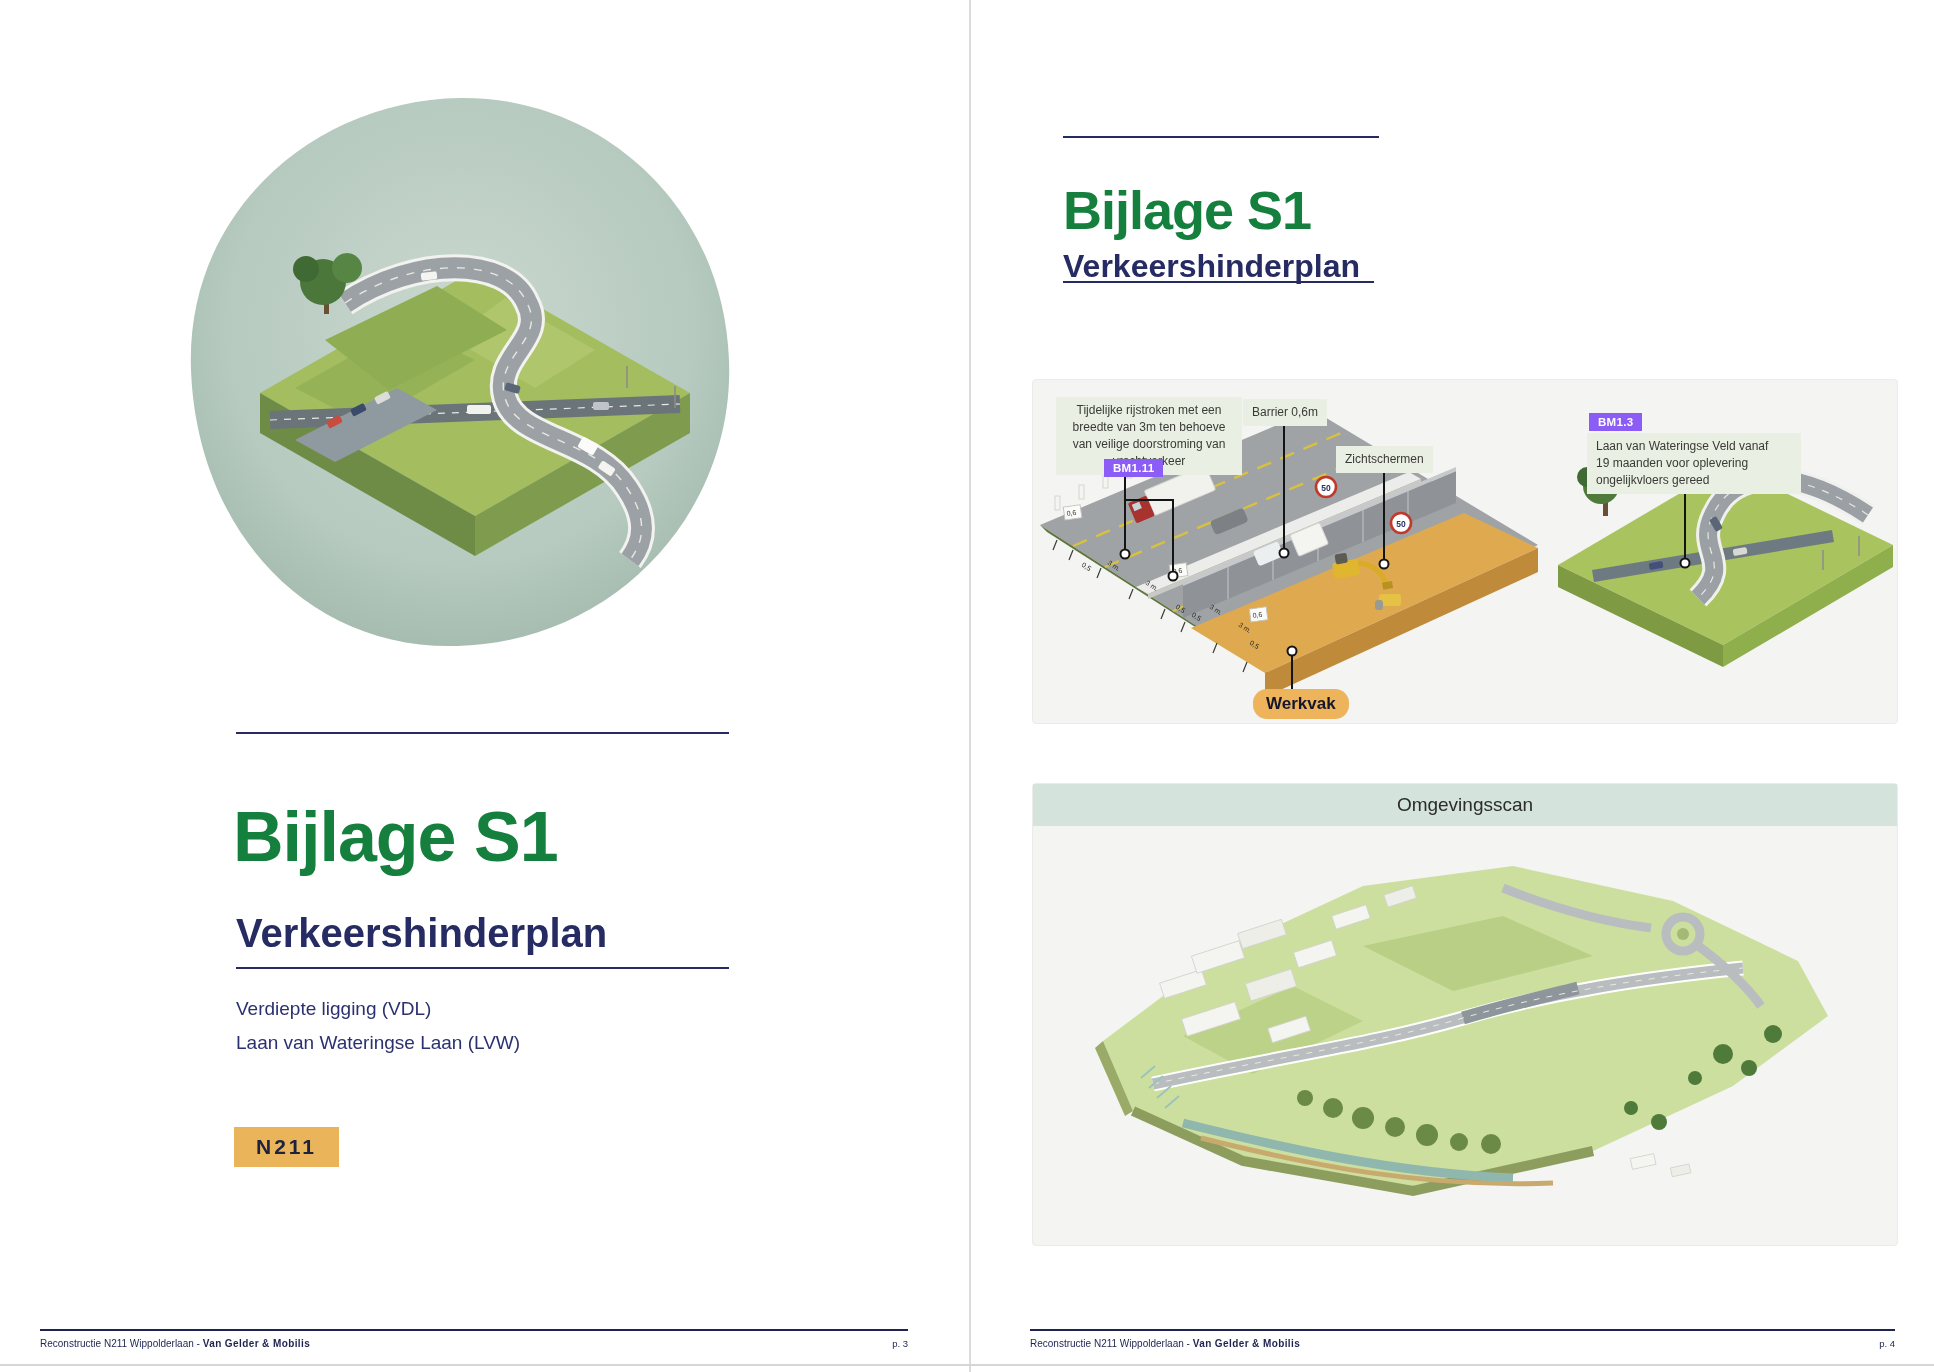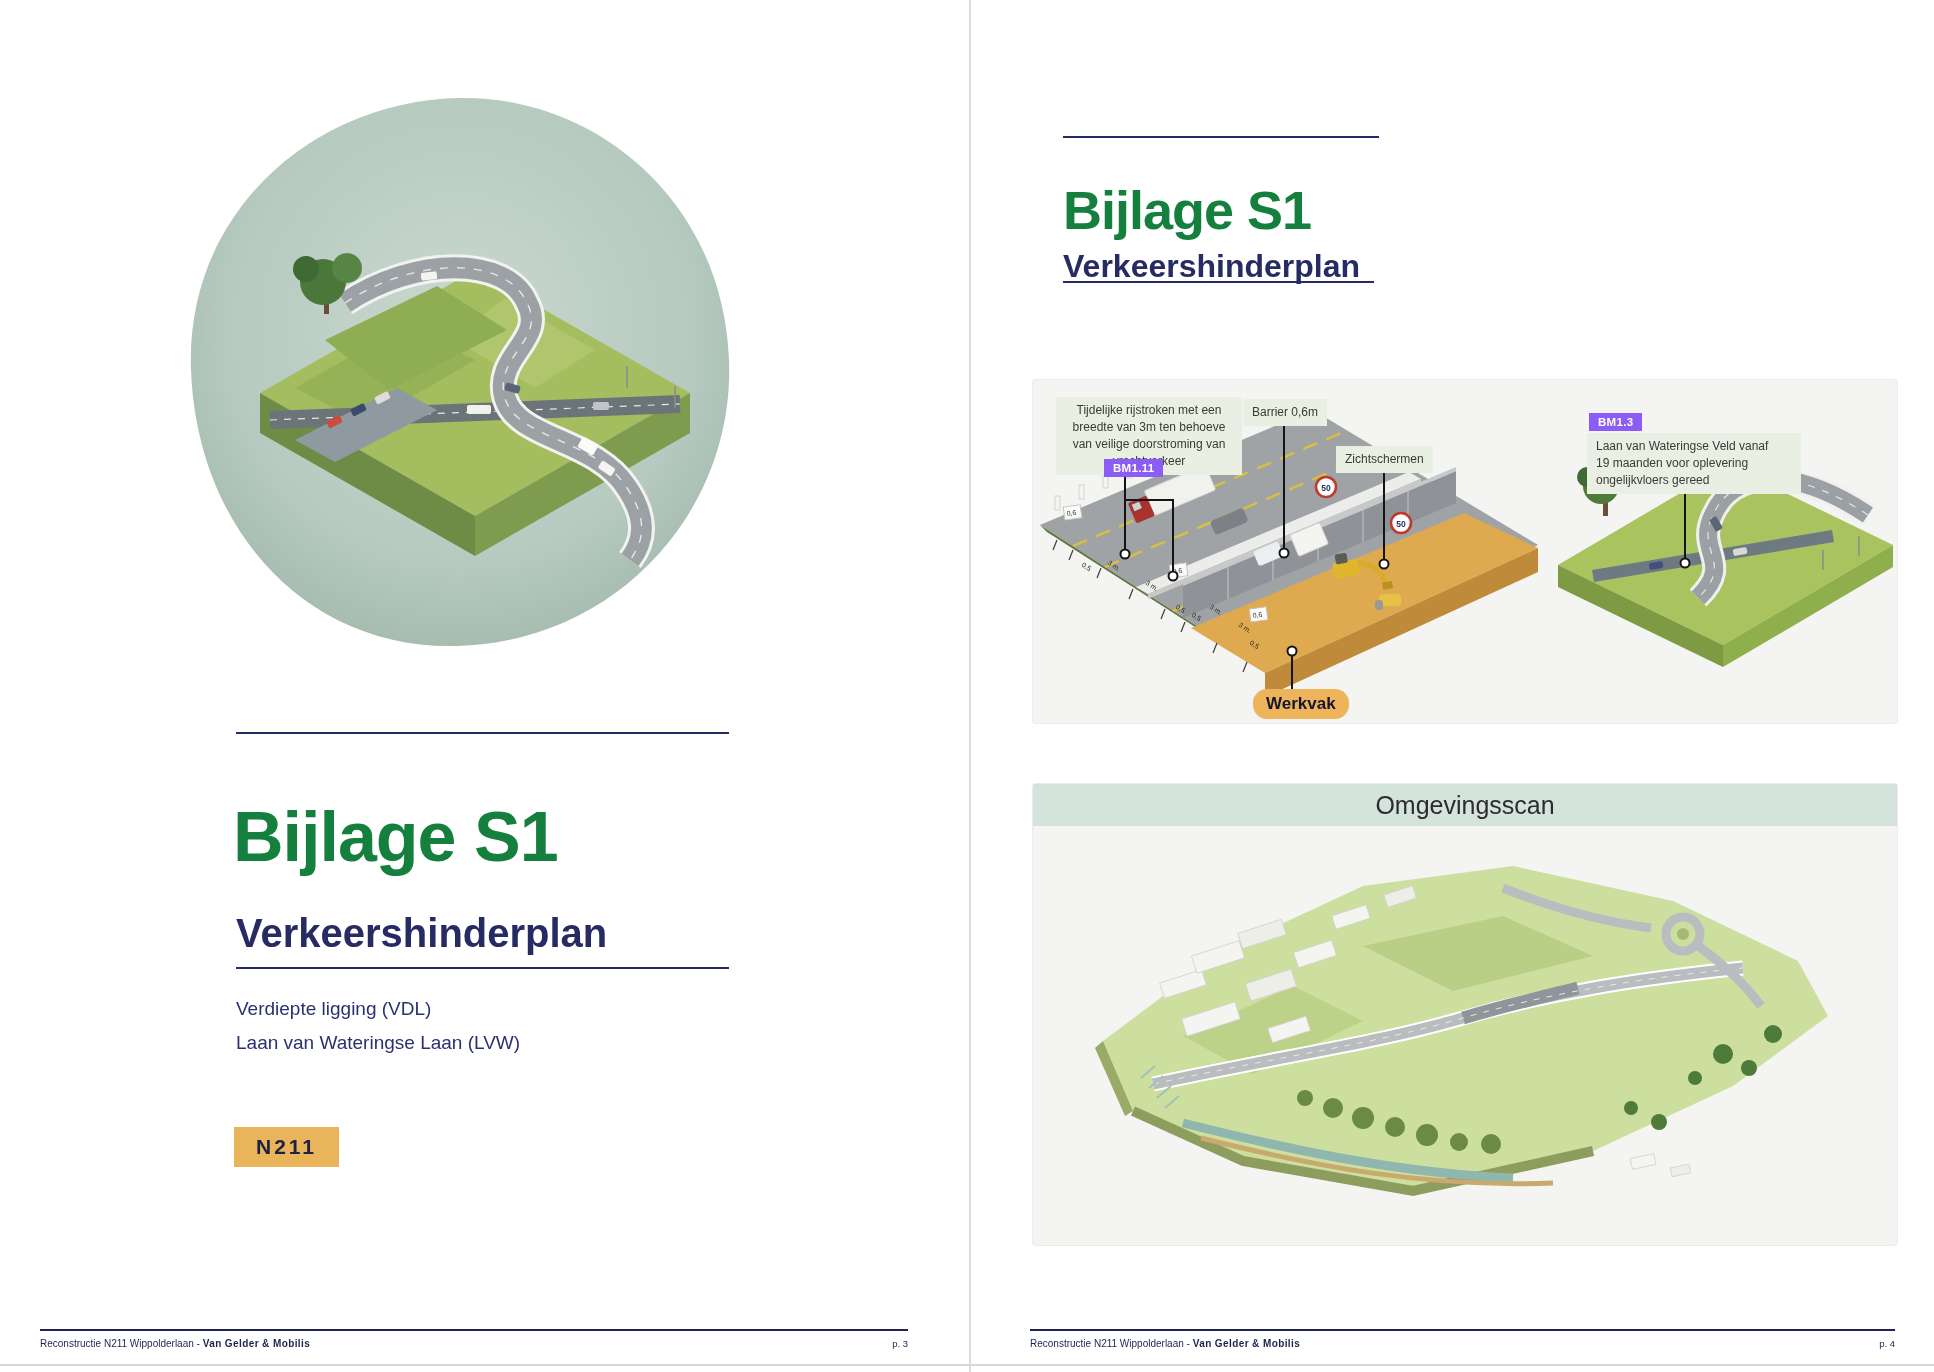--- a/index.html
+++ b/index.html
@@ -21,21 +21,21 @@
   .body-lines{position:absolute;left:236px;top:992px;font-size:19px;line-height:34px;color:#2b3170;}
   .badge-n211{position:absolute;left:234px;top:1094px;background:#e9b45a;color:#1d2240;
               font-weight:bold;font-size:21px;letter-spacing:3px;padding:8px 22px;margin-top:33px;}
   
   .title-right{left:1063px;top:146px;font-size:54px;}
   .subtitle-right{left:1063px;top:222px;font-size:32px;}
   .panel{position:absolute;left:1032px;width:864px;background:#f4f4f2;border:1px solid #ebebe8;border-radius:4px;}
   .panel1{top:379px;height:343px;}
   .panel2{top:783px;height:461px;}
   .band{position:absolute;left:0;top:0;right:0;height:42px;background:#d4e3db;
-        display:flex;align-items:center;justify-content:center;font-size:25px;color:#2c2c2c;}
+        display:flex;align-items:center;justify-content:center;font-size:19px;color:#2c2c2c;}
   .anno{position:absolute;background:#e9efe2;color:#3a3a36;font-size:12px;line-height:17px;
         text-align:center;padding:5px 9px;}
   .anno-left{text-align:left;}
   .badge-green{position:absolute;background:#8b5cf6;color:#ffffff;font-weight:bold;
                font-size:11.5px;padding:3px 9px;letter-spacing:.3px;}
   .werkvak-label{position:absolute;background:#edb45c;color:#15152b;font-weight:bold;
                  font-size:17px;padding:5px 13px;border-radius:14px;}
   .divider-v{position:absolute;left:969px;top:0;width:2px;height:1372px;background:#dcdcdc;}
   .bottom-line{position:absolute;left:0;top:1364px;width:1934px;height:2px;background:#d6d6d6;}
   svg{position:absolute;display:block;}

